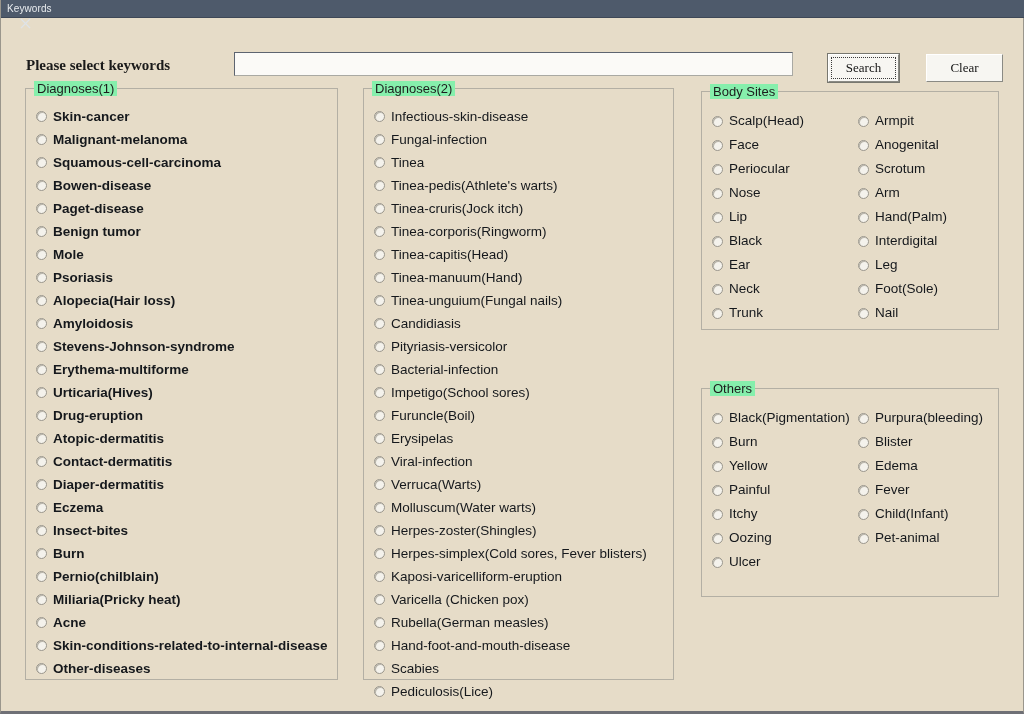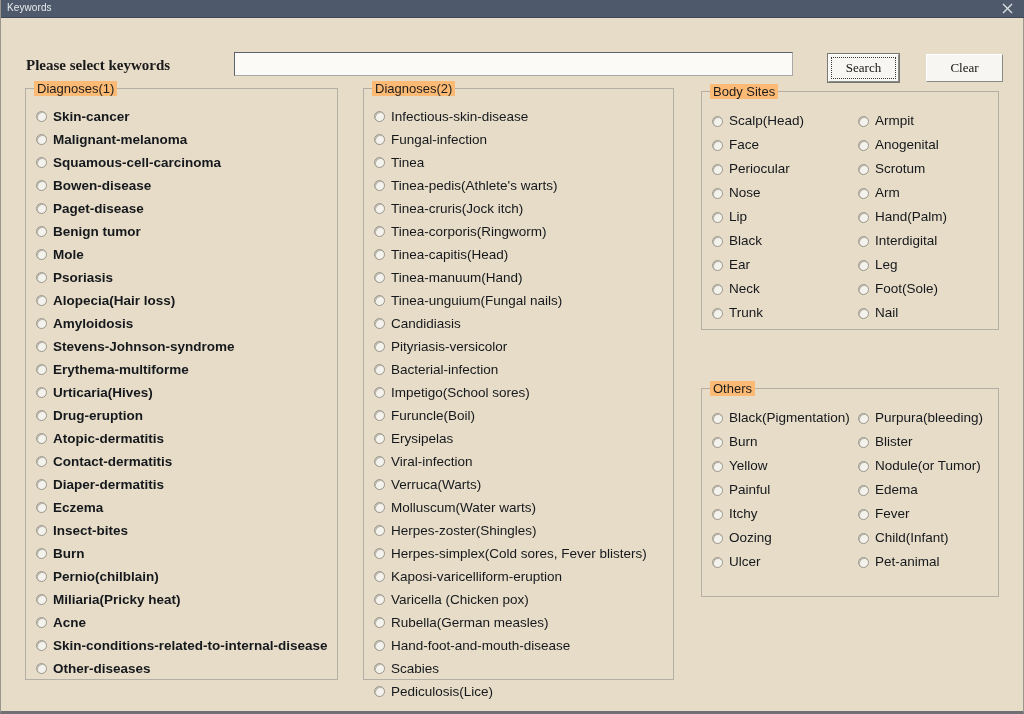--- a/index.html
+++ b/index.html
@@ -24,23 +24,24 @@
 
   
   #titlebar {
     position: absolute;
     left: 0; top: 0;
     width: 1024px;
     height: 18px;
     background: #4e5a6b;
     border-bottom: 1px solid #3e4857;
     display: flex;
-    align-items: flex-end;
+    align-items: flex-start;
     justify-content: space-between;
     padding: 0 0 0 6px;
+    flex-direction: column;
   }
   #titlebar .title-text {
     color: #e9ecef;
     font-size: 10px;
     font-family: "Liberation Sans", sans-serif;
     letter-spacing: 0.1px;
     line-height: 18px;
     white-space: nowrap;
   }
   #close-btn {
@@ -121,21 +122,21 @@
     position: absolute;
     border: 1px solid #b3afa4;
     border-top-color: #b3afa4;
     background: transparent;
   }
   .groupbox > .gb-title {
     position: absolute;
     top: -8px;
     left: 8px;
     padding: 0 3px;
-    background: #fdba74;
+    background: #86efac;
     font-family: "Liberation Sans", sans-serif;
     font-size: 13px;
     color: #1c1c1c;
     white-space: nowrap;
   }
   .gb-body {
     position: absolute;
     left: 0; top: 0; right: 0; bottom: 0;
     padding: 14px 6px 6px 6px;
   }
@@ -563,24 +564,20 @@
             <div class="radio-item">
               <span class="radio-mark"></span>
               <span class="radio-text">Purpura(bleeding)</span>
             </div>
             <div class="radio-item">
               <span class="radio-mark"></span>
               <span class="radio-text">Blister</span>
             </div>
             <div class="radio-item">
               <span class="radio-mark"></span>
-              <span class="radio-text">Nodule(or Tumor)</span>
-            </div>
-            <div class="radio-item">
-              <span class="radio-mark"></span>
               <span class="radio-text">Edema</span>
             </div>
             <div class="radio-item">
               <span class="radio-mark"></span>
               <span class="radio-text">Fever</span>
             </div>
             <div class="radio-item">
               <span class="radio-mark"></span>
               <span class="radio-text">Child(Infant)</span>
             </div>

